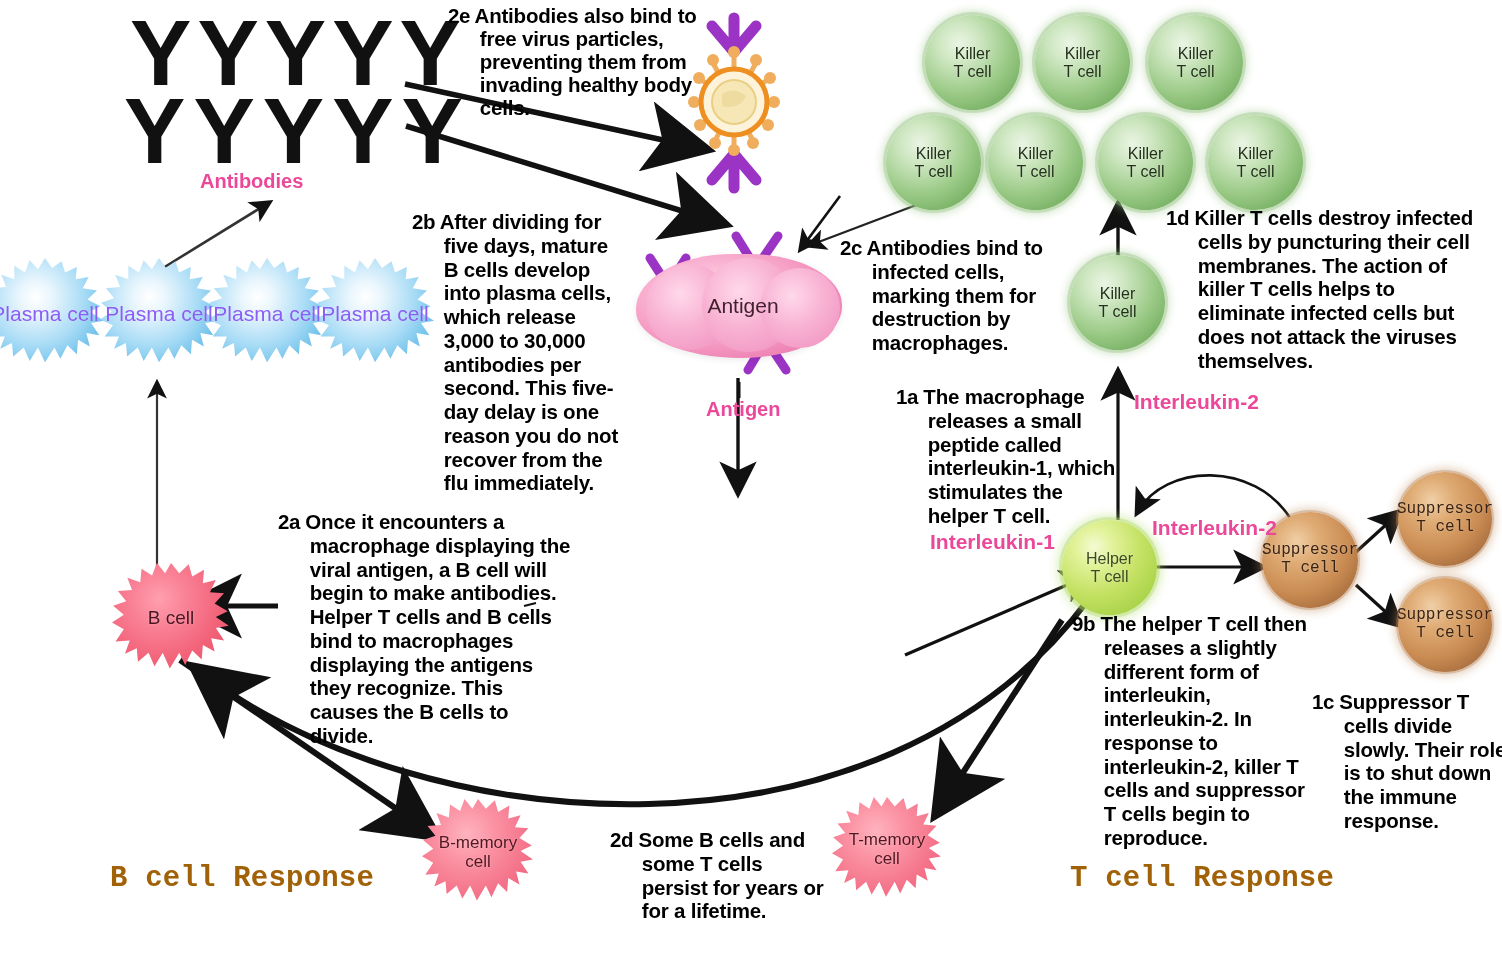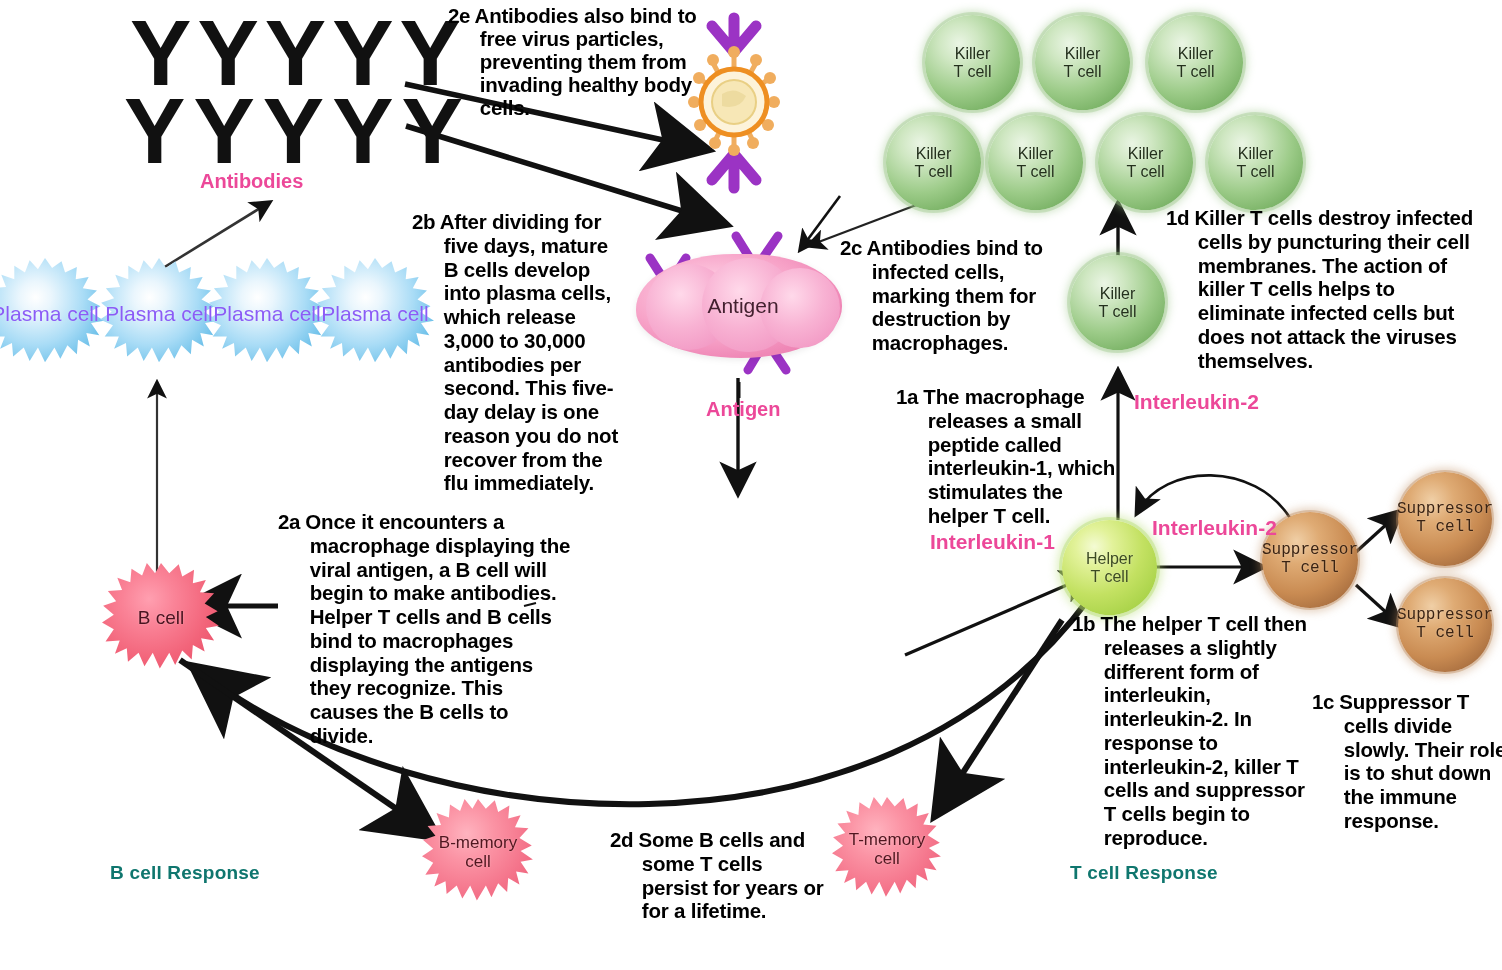--- a/index.html
+++ b/index.html
@@ -34,23 +34,24 @@
     letter-spacing:-0.5px;
   }
   .callout .body{ display:inline; }
   .hang{
     padding-left:1.55em;
     text-indent:-1.55em;
   }
   .section-title{
     position:absolute;
     font-weight:bold;
-    font-size:19px;
+    font-size:29px;
     letter-spacing:0.2px;
-    color:#0f766e;
+    color:#a16207;
+    font-family:Liberation Mono, monospace;
   }
   .plain-label{
     position:absolute;
     font-weight:bold;
     font-size:19px;
     color:#ec4899;
   }
   
   .cell{
     position:absolute;
@@ -380,21 +381,21 @@
   </div>
   <div class="cell supp" style="left:1398px; top:472px; width:94px; height:94px;">
     <div class="blob"></div>
       <div class="cl"><span>Suppressor</span><br><span>T cell</span></div>
   </div>
   <div class="cell supp" style="left:1398px; top:578px; width:94px; height:94px;">
     <div class="blob"></div>
       <div class="cl"><span>Suppressor</span><br><span>T cell</span></div>
   </div>
 
-  <div class="cell bcell" style="left:102px; top:562px; width:118px; height:112px;">
+  <div class="cell bcell" style="left:112px; top:562px; width:118px; height:112px;">
     <div class="blob"></div>
       <div class="cl">B cell</div>
   </div>
   <div class="cell mem" style="left:422px; top:798px; width:112px; height:108px;">
     <div class="blob"></div>
       <div class="cl"><span>B-memory</span><br><span>cell</span></div>
   </div>
   <div class="cell mem" style="left:832px; top:796px; width:110px; height:106px;">
     <div class="blob"></div>
       <div class="cl"><span>T-memory</span><br><span>cell</span></div>
@@ -424,21 +425,21 @@
     <span class="num">2d</span>
     <span class="body">Some B cells and some T cells persist for years or for a lifetime.</span>
   </div>
 
   <div class="callout hang" style="left:896px; top:385px; width:192px; font-size:20.5px; line-height:1.16;">
     <span class="num">1a</span>
     <span class="body">The macrophage releases a small peptide called interleukin-1, which stimulates the helper T cell.</span>
   </div>
 
   <div class="callout hang" style="left:1072px; top:612px; width:215px; font-size:20.5px; line-height:1.16;">
-    <span class="num">1b</span>
+    <span class="num">9b</span>
     <span class="body">The helper T cell then releases a slightly different form of interleukin, interleukin-2. In response to interleukin-2, killer T cells and suppressor T cells begin to reproduce.</span>
   </div>
 
   <div class="callout hang" style="left:1312px; top:690px; width:168px; font-size:20.5px; line-height:1.16;">
     <span class="num">1c</span>
     <span class="body">Suppressor T cells divide slowly. Their role is to shut down the immune response.</span>
   </div>
 
   <div class="callout hang" style="left:1166px; top:206px; width:288px; font-size:20.5px; line-height:1.16;">
     <span class="num">1d</span>

